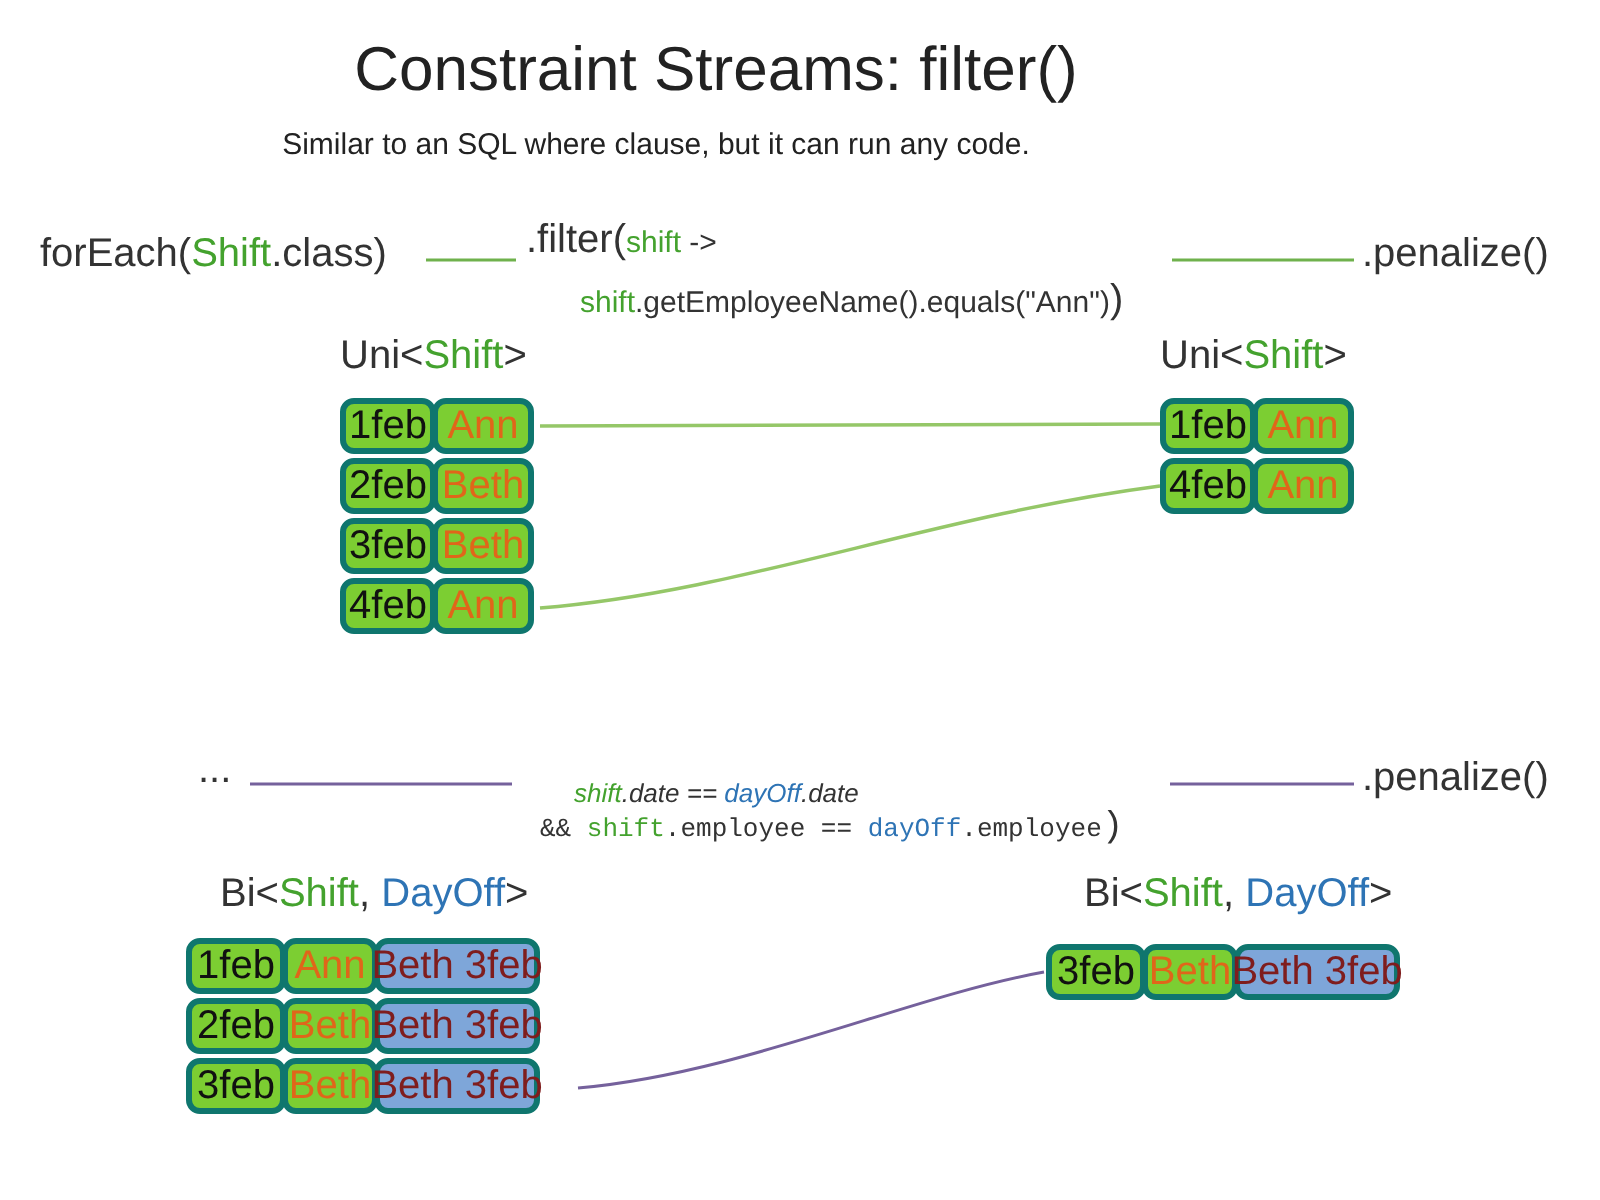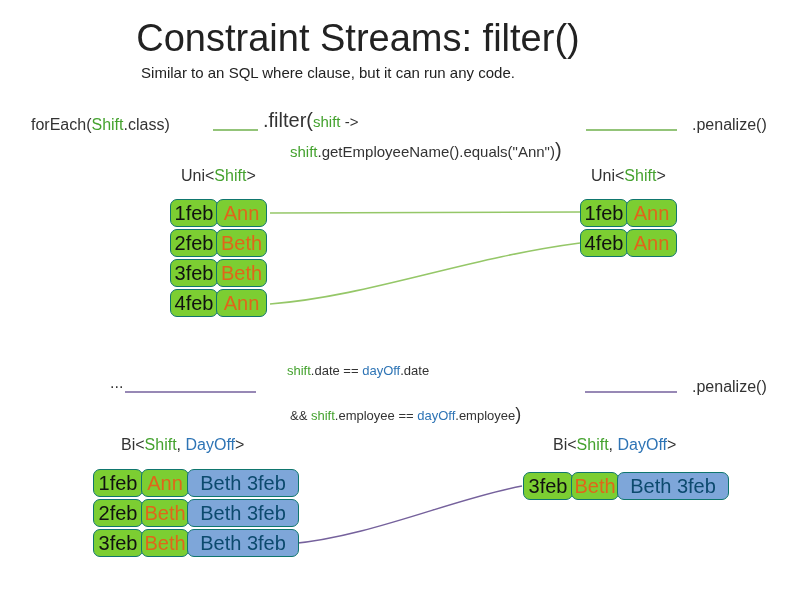--- a/index.html
+++ b/index.html
@@ -1,41 +1,41 @@
 <!DOCTYPE html>
 <html><head>
 <meta charset="utf-8">
 <style>
   html,body{margin:0;padding:0;background:#fff;}
   .canvas{
     position:relative;width:800px;height:600px;background:#ffffff;
     font-family:"Liberation Sans",sans-serif;color:#333;overflow:hidden;
   }
   .abs{position:absolute;white-space:nowrap;}
-  .title{width:716px;text-align:center;font-size:38px;color:#222;letter-spacing:0px;}
+  .title{width:716px;text-align:center;font-size:31px;color:#222;letter-spacing:0px;}
   .subtitle{width:656px;text-align:center;font-size:15px;color:#222;}
-  .code{font-size:16px;color:#333;margin-left:11px;}
+  .code{font-size:20px;color:#333;}
   .code-sm{font-size:15px;color:#333;}
   .code-xs{font-size:13px;color:#333;}
   .big{font-size:20px;}
   .mid{font-size:18px;}
   .t-green{color:#44A22E;}
   .t-blue{color:#2E74B5;}
   .trow{display:flex;margin-bottom:2px;}
   .cell{
-    box-sizing:border-box;height:28px;border:1px solid #0f766e;border-radius:7px;
+    box-sizing:border-box;height:28px;border:3px solid #0f766e;border-radius:7px;
     background:#7CCE32;display:flex;align-items:center;justify-content:center;
     font-size:20px;color:#111;padding:0 2px;
   }
   .cell + .cell{margin-left:-2px;}
   .cell.date{width:48px;}
   .cell.name{width:51px;color:#E0661A;}
   .cell.date-b{width:50px;}
   .cell.name-b{width:48px;color:#E0661A;}
-  .cell.pair{width:112px;background:#7EA6D9;color:#0c4a6e;}
+  .cell.pair{width:83px;background:#7EA6D9;color:#7f1d1d;}
   .overlay{position:absolute;left:0;top:0;pointer-events:none;}
 </style>
 </head>
 <body>
 
 <div class="canvas">
 
   <svg class="overlay" width="800" height="600" viewBox="0 0 800 600">
     <line x1="213" y1="130" x2="258" y2="130" stroke-width="1.6" stroke="#6FB14C"></line>
     <line x1="586" y1="130" x2="677" y2="130" stroke-width="1.6" stroke="#6FB14C"></line>
@@ -94,24 +94,24 @@
       <div class="cell name">Ann</div>
     </div>
     <div class="trow">
       <div class="cell date">4feb</div>
       <div class="cell name">Ann</div>
     </div>
   </div>
 
   <div class="abs code" style="left:99px;top:374px;">...</div>
 
-  <div class="abs code-xs" style="left:287px;top:363px;">
+  <div class="abs code-xs" style="left:287px;top:389px;font-style:italic;">
     <span class="t-green">shift</span><span>.date == </span><span class="t-blue">dayOff</span><span>.date</span>
   </div>
-  <div class="abs code-xs" style="left:290px;top:404px;">
+  <div class="abs code-xs" style="left:270px;top:404px;font-family:Liberation Mono, monospace;">
     <span>&amp;&amp; </span><span class="t-green">shift</span><span>.employee == </span><span class="t-blue">dayOff</span><span>.employee</span><span class="mid">)</span>
   </div>
 
   <div class="abs code" style="left:681px;top:378px;">.penalize()</div>
 
   <div class="abs code" style="left:110px;top:436px;">
     <span>Bi&lt;</span><span class="t-green">Shift</span><span>, </span><span class="t-blue">DayOff</span><span>&gt;</span>
   </div>
   <div class="abs code" style="left:542px;top:436px;">
     <span>Bi&lt;</span><span class="t-green">Shift</span><span>, </span><span class="t-blue">DayOff</span><span>&gt;</span>

